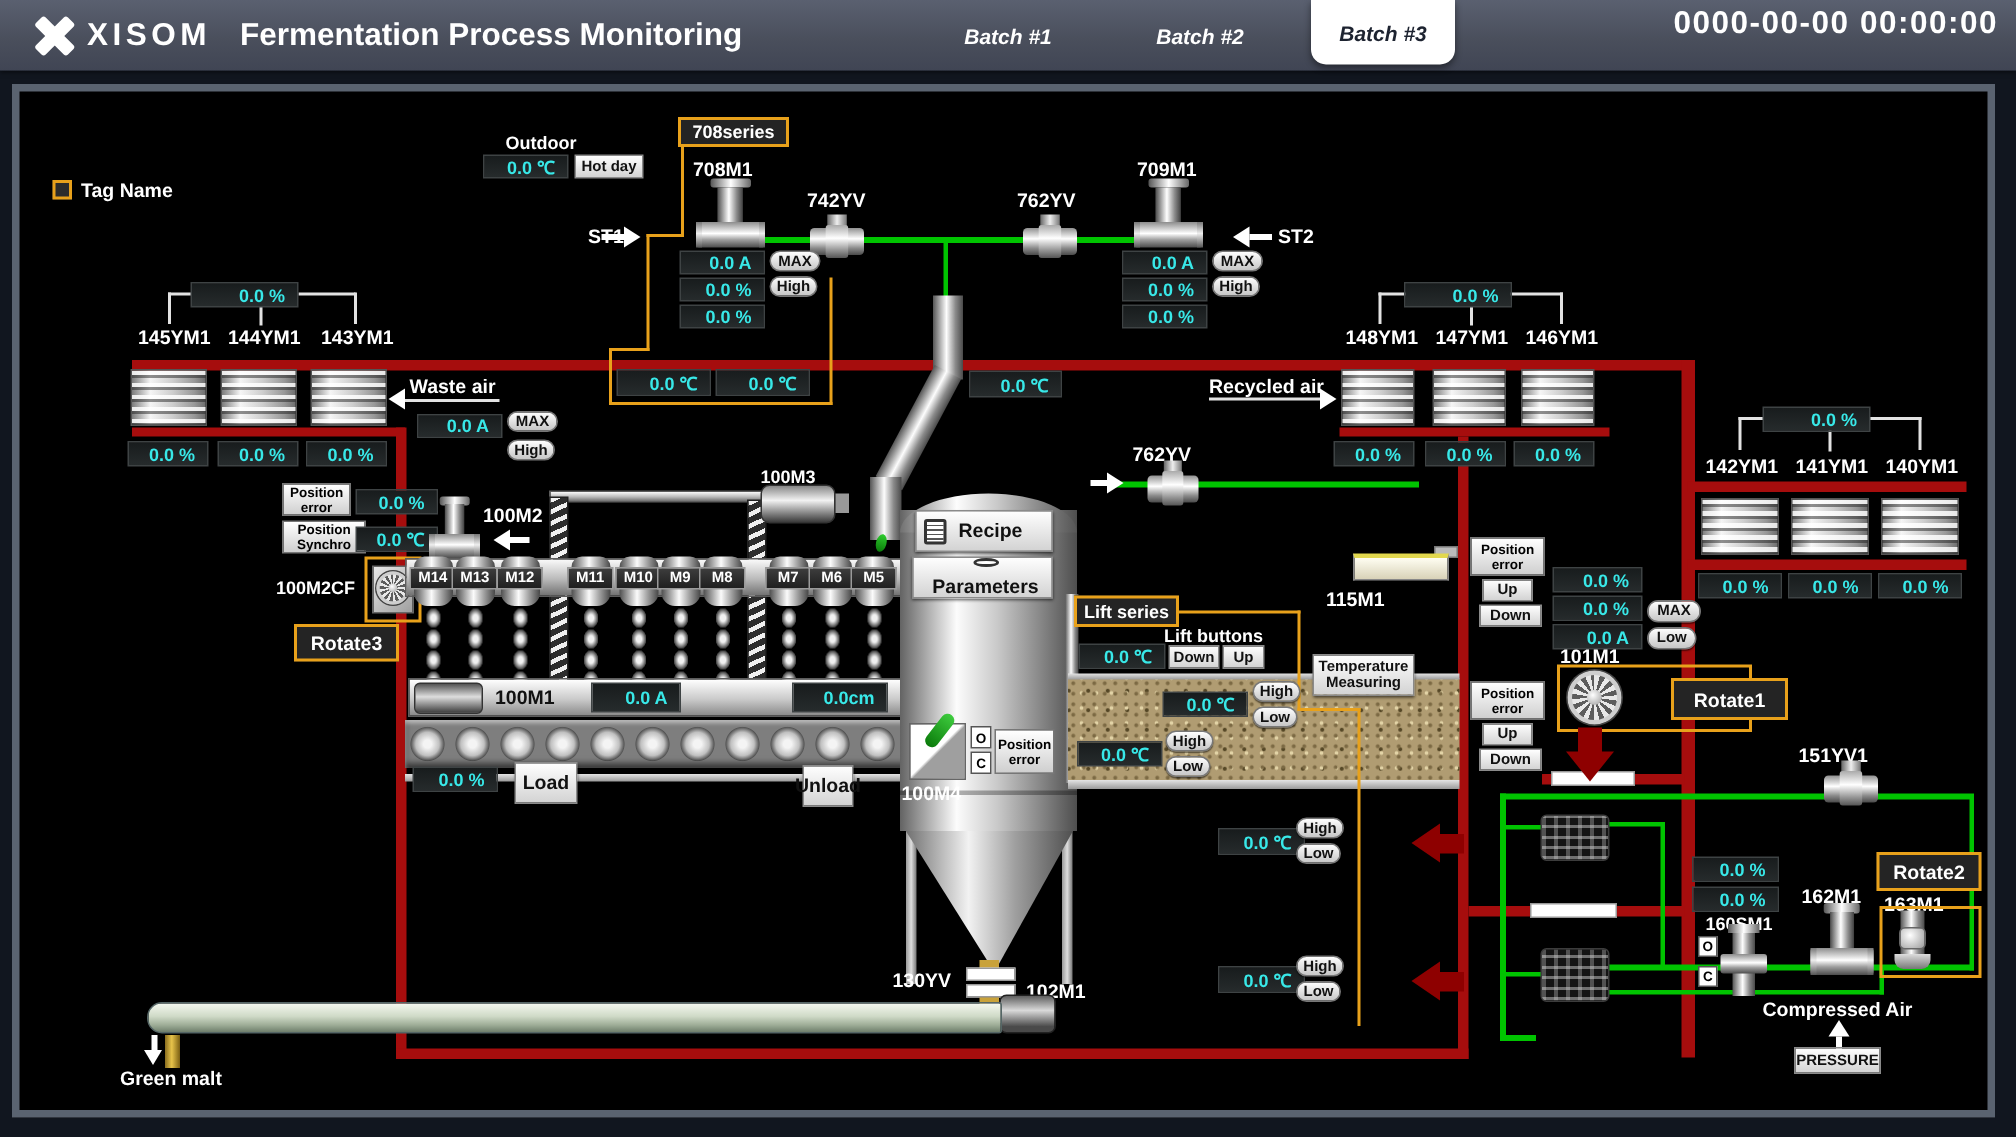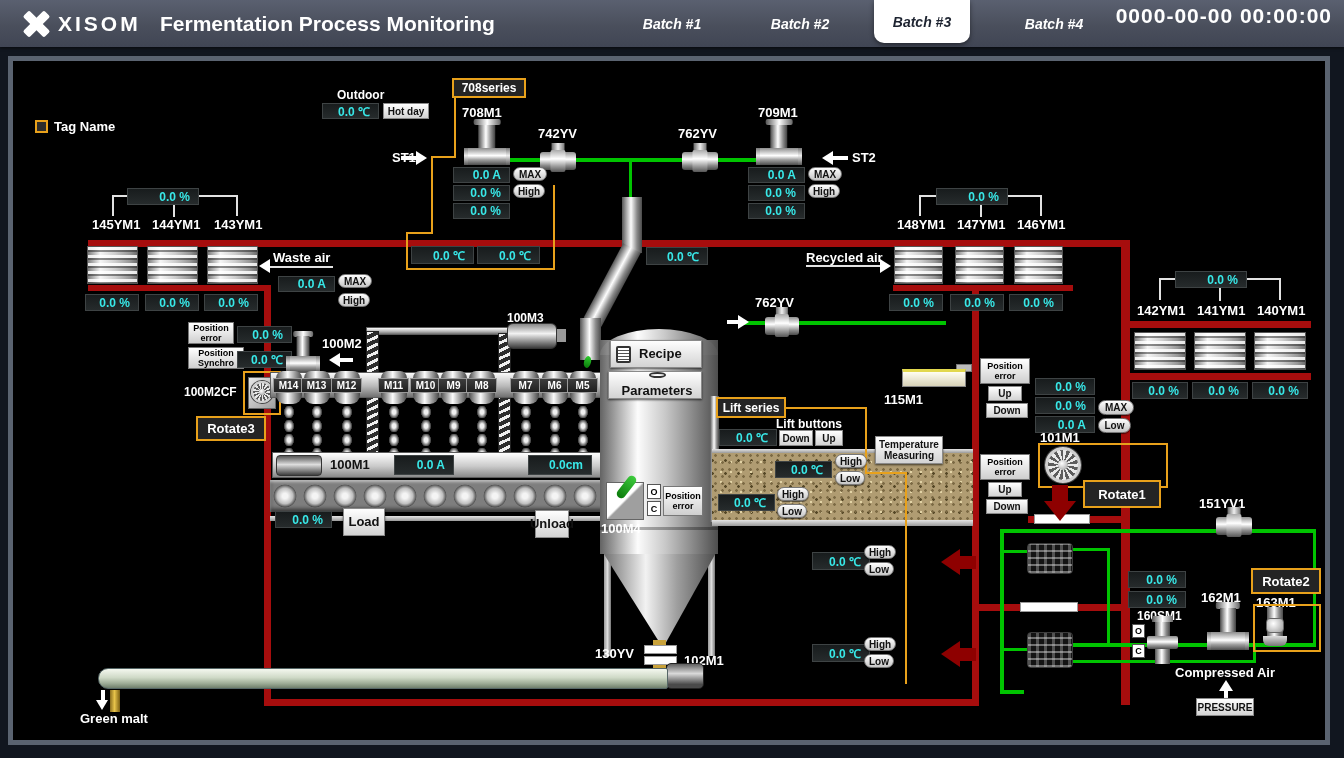--- a/index.html
+++ b/index.html
@@ -85,21 +85,20 @@
       <span class="logox">
           <i></i>
           <i></i>
         </span>
       <span class="logotext">XISOM</span>
     </div>
     <div class="apptitle">Fermentation Process Monitoring</div>
     <div class="tab" style="left:620px;">Batch #1</div>
     <div class="tab" style="left:748px;">Batch #2</div>
     <div class="tab active" style="left:874px;width:96px;">Batch #3</div>
-    <div class="tab" style="left:1004px;width:100px;">Batch #4</div>
     <div class="clock">0000-00-00 00:00:00</div>
   </div>
 
   <div class="frame"></div>
 
   <div class="pr" style="left:88px;top:240px;width:1042px;height:7px;"></div>
   <div class="pr" style="left:88px;top:285px;width:182px;height:6px;"></div>
   <div class="pr" style="left:264px;top:285px;width:7px;height:421px;"></div>
   <div class="pr" style="left:264px;top:699px;width:715px;height:7px;"></div>
   <div class="pr" style="left:893px;top:285px;width:180px;height:6px;"></div>
@@ -421,21 +420,21 @@
   <div class="btn" style="left:988px;top:386px;width:34px;height:15px;font-size:10px;">Up</div>
   <div class="btn" style="left:986px;top:403px;width:42px;height:15px;font-size:10px;">Down</div>
   <div class="ro" style="left:1035px;top:378px;width:60px;height:17px;">0.0 %</div>
   <div class="ro" style="left:1035px;top:397px;width:60px;height:17px;">0.0 %</div>
   <div class="badge" style="left:1098px;top:400px;width:36px;height:15px;">MAX</div>
   <div class="ro" style="left:1035px;top:416px;width:60px;height:17px;">0.0 A</div>
   <div class="badge" style="left:1098px;top:418px;width:33px;height:15px;">Low</div>
   <div class="lbl" style="left:1040px;top:430px;">101M1</div>
   <div class="obox" style="left:1038px;top:443px;width:130px;height:45px;"></div>
   <div class="fan" style="left:1045px;top:447px;width:36px;height:36px;"></div>
-  <div class="obtn" style="left:1083px;top:452px;width:78px;height:28px;margin-top:28px;">Rotate1</div>
+  <div class="obtn" style="left:1114px;top:452px;width:78px;height:28px;">Rotate1</div>
   <div class="wbox" style="left:980px;top:454px;width:50px;height:26px;">Position error</div>
   <div class="btn" style="left:988px;top:482px;width:34px;height:15px;font-size:10px;">Up</div>
   <div class="btn" style="left:986px;top:499px;width:42px;height:15px;font-size:10px;">Down</div>
   <div class="rat" style="left:1052px;top:485px;width:16px;height:17px;"></div>
   <div class="rah d" style="left:1044px;top:501px;"></div>
 
   <div class="lbl" style="left:1199px;top:496px;">151YV1</div>
   <div class="vh" style="left:1216px;top:507px;width:36px;height:28px;">
       <i class="cap"></i>
       <i class="body"></i>

